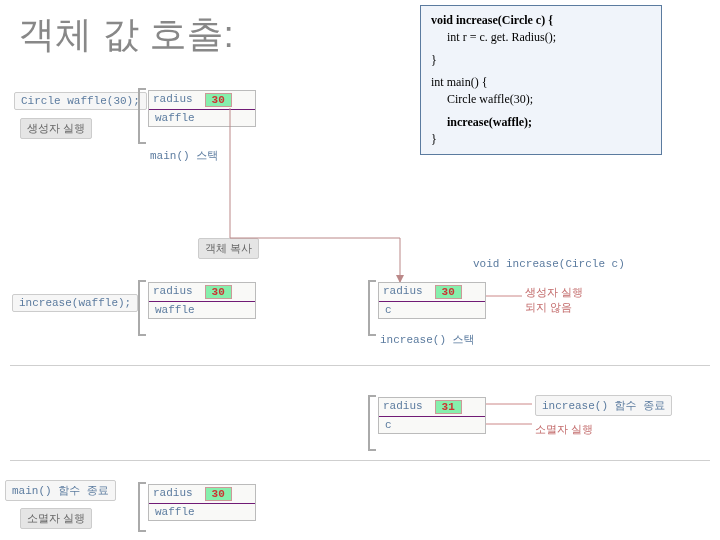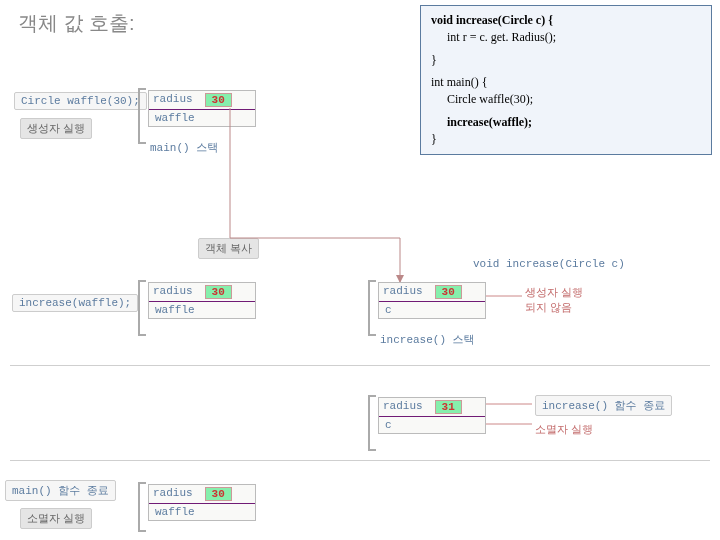--- a/index.html
+++ b/index.html
@@ -10,31 +10,31 @@
     font-family: "Malgun Gothic", Arial, sans-serif;
     position: relative;
     overflow: hidden;
   }
 
   
   .title {
     position: absolute;
     left: 18px;
     top: 10px;
-    font-size: 20px;
+    font-size: 37px;
     color: #888;
     font-weight: 400;
   }
 
   
   .codebox {
     position: absolute;
     left: 420px;
     top: 5px;
-    width: 292px;
+    width: 242px;
     border: 1px solid #5b7b9f;
     background: #f0f4fa;
     padding: 6px 10px;
     font-family: "Times New Roman", serif;
     font-size: 12px;
     line-height: 1.4;
     color: #000;
   }
   .codebox .indent { padding-left: 16px; }
   .codebox .bold { font-weight: bold; }
@@ -140,21 +140,21 @@
 
 <div class="stackbracket" style="left:138px; top:88px; height:56px;"></div>
 
 <div class="frame" style="left:148px; top:90px; width:108px;">
   <div class="member">
     <span>radius</span>
     <span class="valbox">30</span>
   </div>
   <div class="objname">waffle</div>
 </div>
-<div class="stacklabel" style="left:150px; top:140px;">main() 스택</div>
+<div class="stacklabel" style="left:150px; top:148px;">main() 스택</div>
 
 <div class="labelbox graylabel" style="left:198px; top:238px;">객체 복사</div>
 
 <svg style="position:absolute; left:200px; top:108px; width:220px; height:180px; pointer-events:none;">
   <path d="M30 0 L30 130 L200 130 L200 175" stroke="#b88" stroke-width="1" fill="none"></path>
   <polygon points="200,175 196,167 204,167" fill="#b88"></polygon>
 </svg>
 
 <div class="labelbox" style="left:12px; top:294px;">increase(waffle);</div>
 

